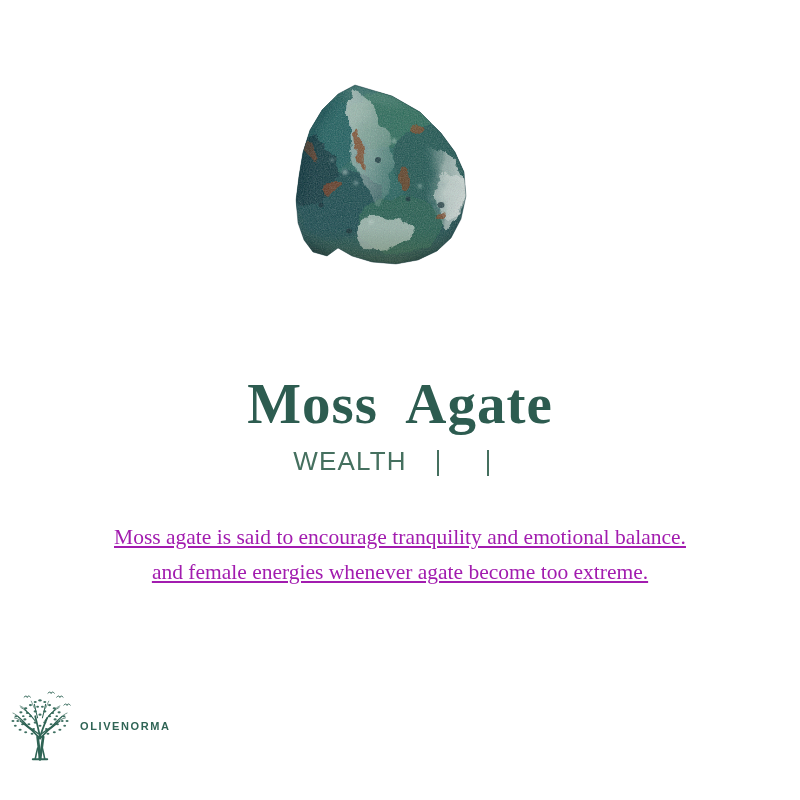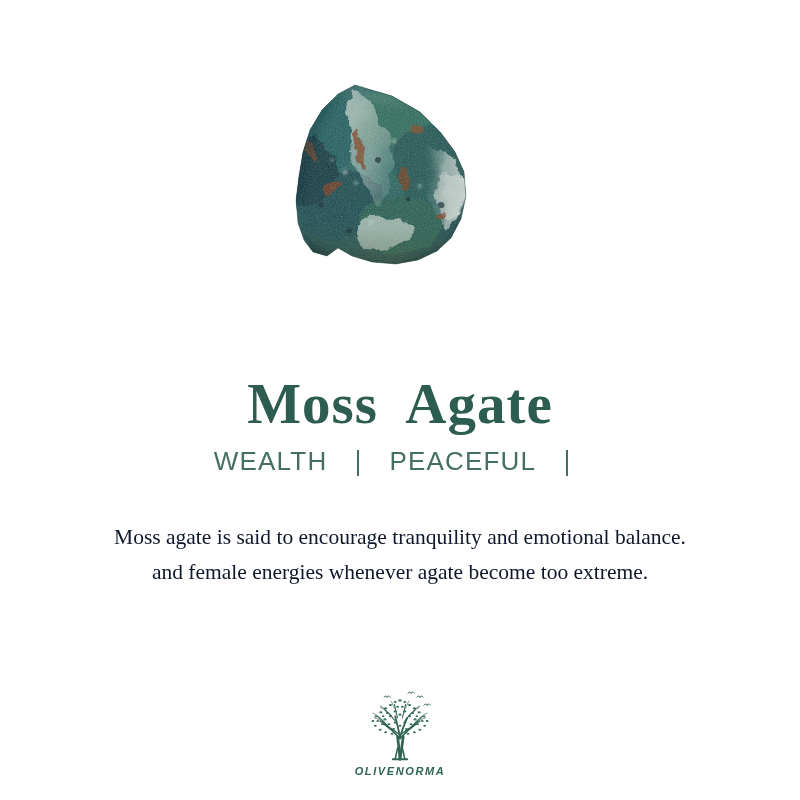--- a/index.html
+++ b/index.html
@@ -89,37 +89,37 @@
   
   .desc {
     position: absolute;
     top: 520px;
     left: 40px;
     width: 720px;
     text-align: center;
     font-family: "Liberation Serif", serif;
     font-size: 21.5px;
     line-height: 35px;
-    color: #0f172a;
+    color: #a21caf;
+    text-decoration: underline;
   }
   .desc-line {
     display: block;
     white-space: nowrap;
   }
 
   
   .logo {
     position: absolute;
     top: 686px;
     left: 0;
     width: 800px;
     display: flex;
-    flex-direction: column;
+    flex-direction: row;
     align-items: center;
-    font-style: italic;
   }
   .logo-mark {
     width: 80px;
     height: 78px;
     display: block;
   }
   .logo-word {
     margin-top: 1px;
     font-family: "Liberation Sans", sans-serif;
     font-size: 11px;
@@ -264,21 +264,20 @@
                L296,200 L299,176 L303,152 L310,130
                L322,110 L338,94 Z" fill="none" stroke="#14343a" stroke-opacity="0.35" stroke-width="1"></path>
     </svg>
   </div>
 
   <h1 class="title">Moss  Agate</h1>
 
   <div class="keywords">
     <span class="kw">WEALTH</span>
     <span class="kw-sep"></span>
-    <span class="kw">PEACEFUL</span>
     <span class="kw-sep"></span>
   </div>
 
   <div class="desc">
     <span class="desc-line">Moss agate is said to encourage tranquility and emotional balance.</span>
     <span class="desc-line">and female energies whenever agate become too extreme.</span>
   </div>
 
   <div class="logo">
     <svg class="logo-mark" viewBox="0 0 100 98">

